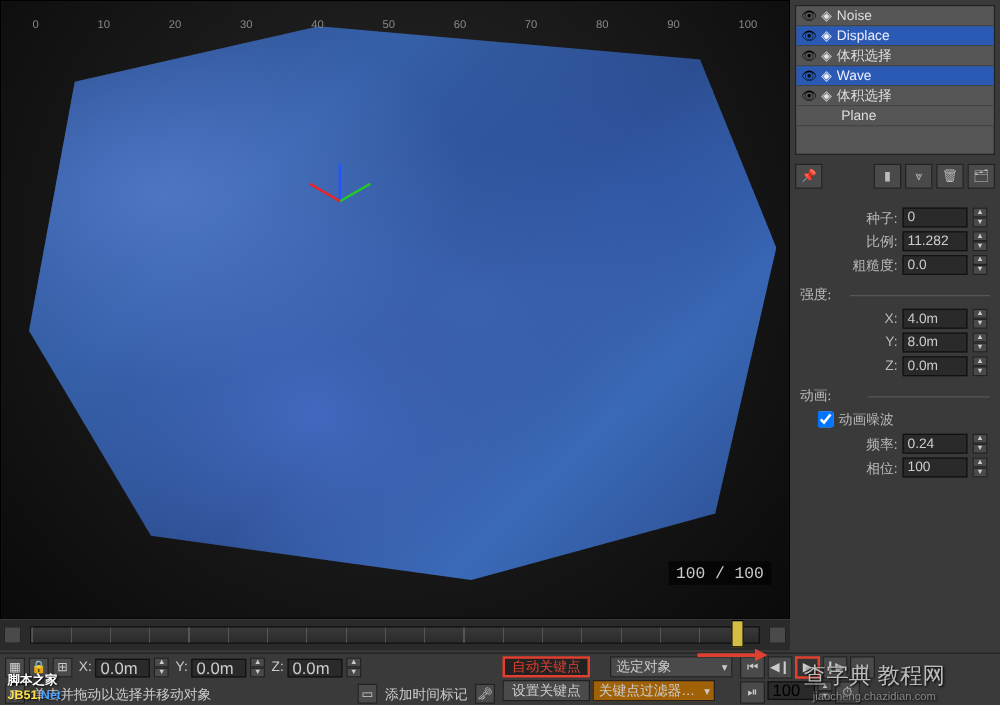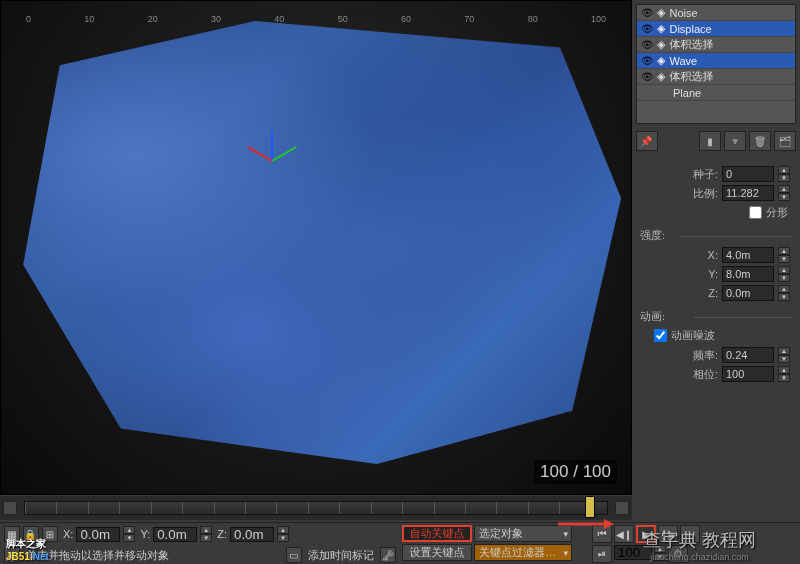--- a/index.html
+++ b/index.html
@@ -17,21 +17,21 @@
   radial-gradient(ellipse at 40% 70%, rgba(70,110,200,.85), transparent 38%),
   radial-gradient(ellipse at 80% 30%, rgba(50,90,170,.8), transparent 32%),
   linear-gradient(135deg, #2a4a8a, #3560a8 30%, #2a4a8a 55%, #3a6ab8 75%, #2a4a8a);
 }
 .boundary { position: absolute; inset: -5px; border: 2px solid #d08030; clip-path: polygon(6% 12%, 38% 2%, 88% 4%, 100% 38%, 94% 86%, 62% 98%, 20% 94%, 0% 58%); }
 .gizmo { position: absolute; top: 130px; left: 240px; width: 60px; height: 60px; }
 .gizmo .axis { position: absolute; left: 30px; bottom: 30px; width: 2px; height: 30px; transform-origin: bottom center; }
 .gizmo .ax-z { background: #2255ff; }
 .gizmo .ax-y { background: #22cc22; transform: rotate(60deg); height: 28px; }
 .gizmo .ax-x { background: #ee2222; transform: rotate(-60deg); height: 28px; }
-.frame-indicator { position: absolute; right: 14px; bottom: 10px; background: rgba(0,0,0,.6); padding: 2px 6px; font-size: 17px; }
+.frame-indicator { position: absolute; right: 14px; bottom: 26px; background: rgba(0,0,0,.6); padding: 2px 6px; font-size: 13px; font-family: Liberation Mono, monospace; }
 
 .right-panel { position: absolute; right: 0; top: 0; width: 168px; height: 564px; background: #3a3a3a; padding: 4px; font-size: 11px; }
 .mod-stack { height: 120px; background: #555; border: 1px solid #222; overflow: hidden; }
 .mod-row { display: flex; align-items: center; height: 16px; padding: 0 4px; gap: 4px; background: #555; border-bottom: 1px solid #444; color: #ddd; }
 .mod-row.sel { background: #2a5ab4; color: #eef; }
 .eye { width: 12px; height: 12px; color: #000; font-size: 10px; text-align: center; }
 .mod-toolbar { display: flex; gap: 3px; margin-top: 6px; height: 22px; align-items: center; }
 .tb-btn { width: 22px; height: 20px; background: #4a4a4a; border: 1px solid #222; display: inline-flex; align-items: center; justify-content: center; font-size: 10px; color: #bbb; }
 .spacer { flex: 1; }
 
@@ -149,23 +149,27 @@
         </div>
       </div>
     <div class="prow">
         <label>比例:</label>
         <input class="spinner" value="11.282" style="">
         <div class="spin-btns">
           <span>▲</span>
           <span>▼</span>
         </div>
       </div>
-    <div class="chk">
-        <input type="checkbox" style="">
-        <span>分形</span>
+    <div class="prow">
+        <label>粗糙度:</label>
+        <input class="spinner" value="0.0" style="">
+        <div class="spin-btns">
+          <span>▲</span>
+          <span>▼</span>
+        </div>
       </div>
 
     <div class="group-hdr">强度:</div>
     <div class="prow">
         <label>X:</label>
         <input class="spinner" value="4.0m" style="">
         <div class="spin-btns">
           <span>▲</span>
           <span>▼</span>
         </div>
@@ -222,20 +226,21 @@
 <div class="ticklabels" style="position:absolute;left:18px;bottom:56px;width:596px">
   <span>0</span>
     <span>10</span>
     <span>20</span>
     <span>30</span>
     <span>40</span>
     <span>50</span>
     <span>60</span>
     <span>70</span>
     <span>80</span>
+    <span>90</span>
     <span>100</span>
 </div>
 
 <div class="status">
   <div class="status-col1">
     <div class="coord-row">
       <span class="icon-box">▦</span>
       <span class="icon-box">🔒</span>
       <span class="icon-box">⊞</span>
       <span class="coord-label">X:</span>
@@ -261,21 +266,21 @@
       <span class="icon-box">◉</span>
       <span>单击并拖动以选择并移动对象</span>
       <span class="icon-box" style="margin-left:auto">▭</span>
       <span>添加时间标记</span>
       <span class="key-btn">
           <span class="icon-box">🗝</span>
         </span>
     </div>
   </div>
   <div class="status-col2">
-    <div style="display:flex;gap:2px">
+    <div style="display:flex;gap:16px">
       <span class="autokey">自动关键点</span>
       <span class="combo">
           <span>选定对象</span>
         </span>
     </div>
     <div style="display:flex;gap:2px">
       <span class="setkey">设置关键点</span>
       <span class="keyfilter">
           <span>关键点过滤器…</span>
         </span>

